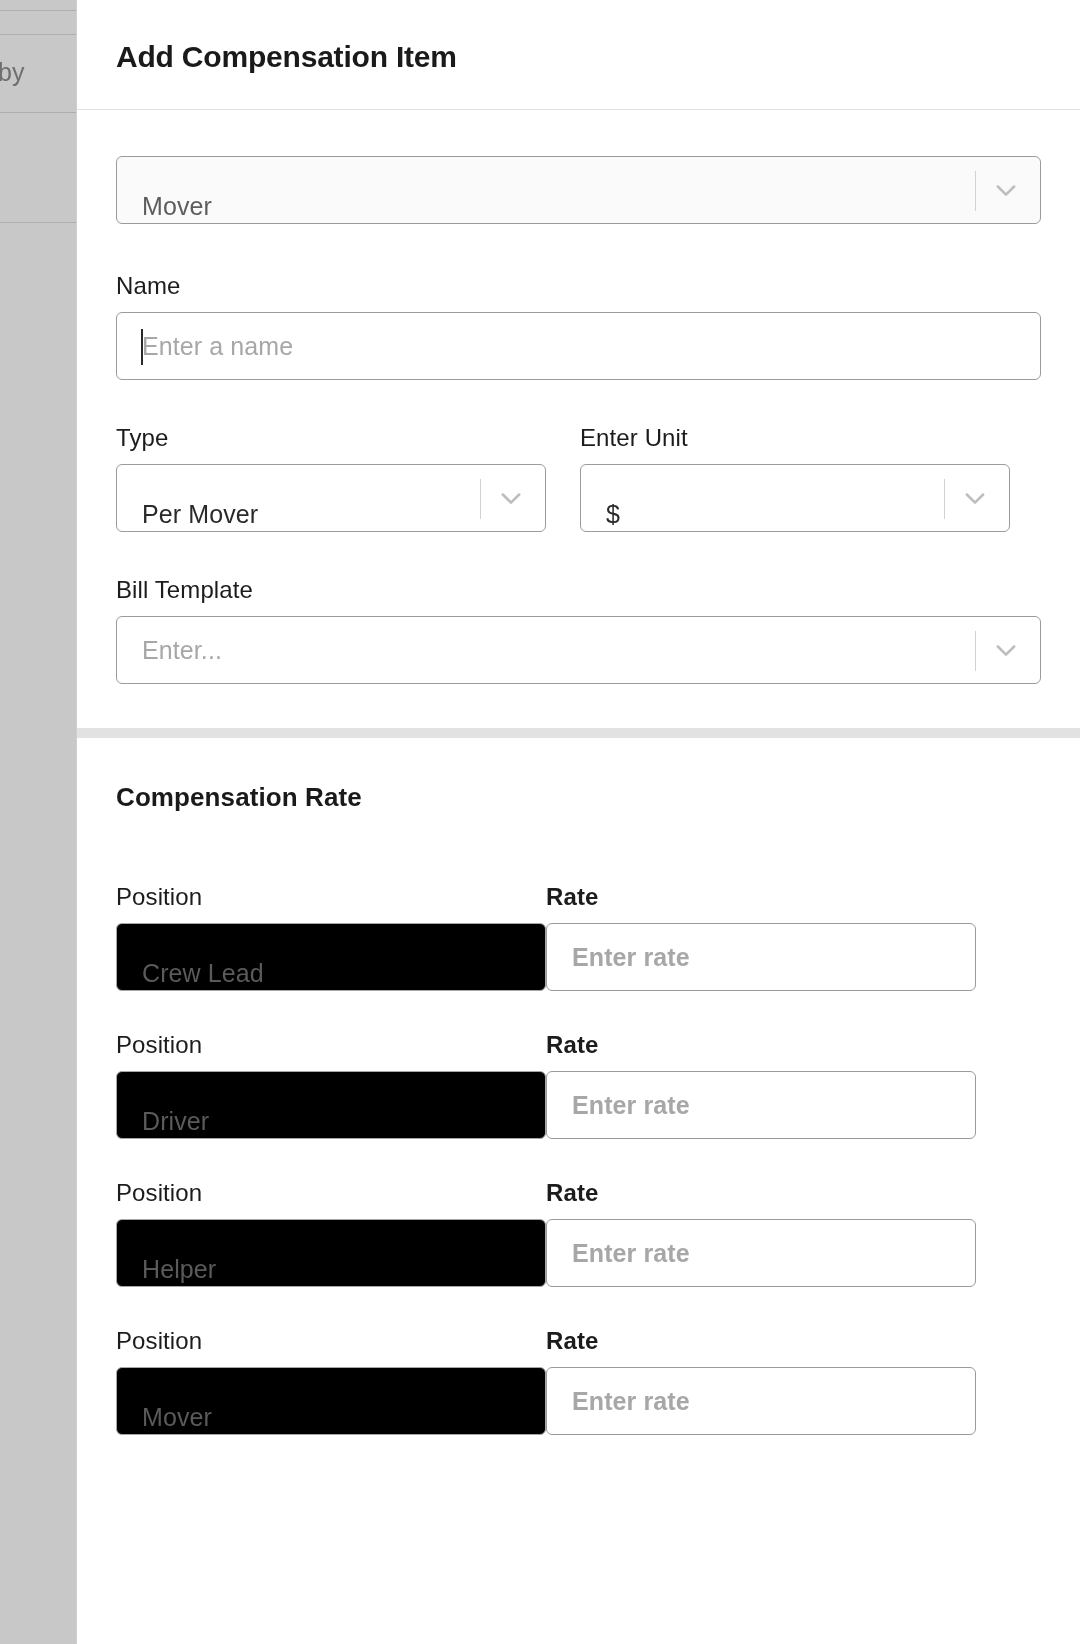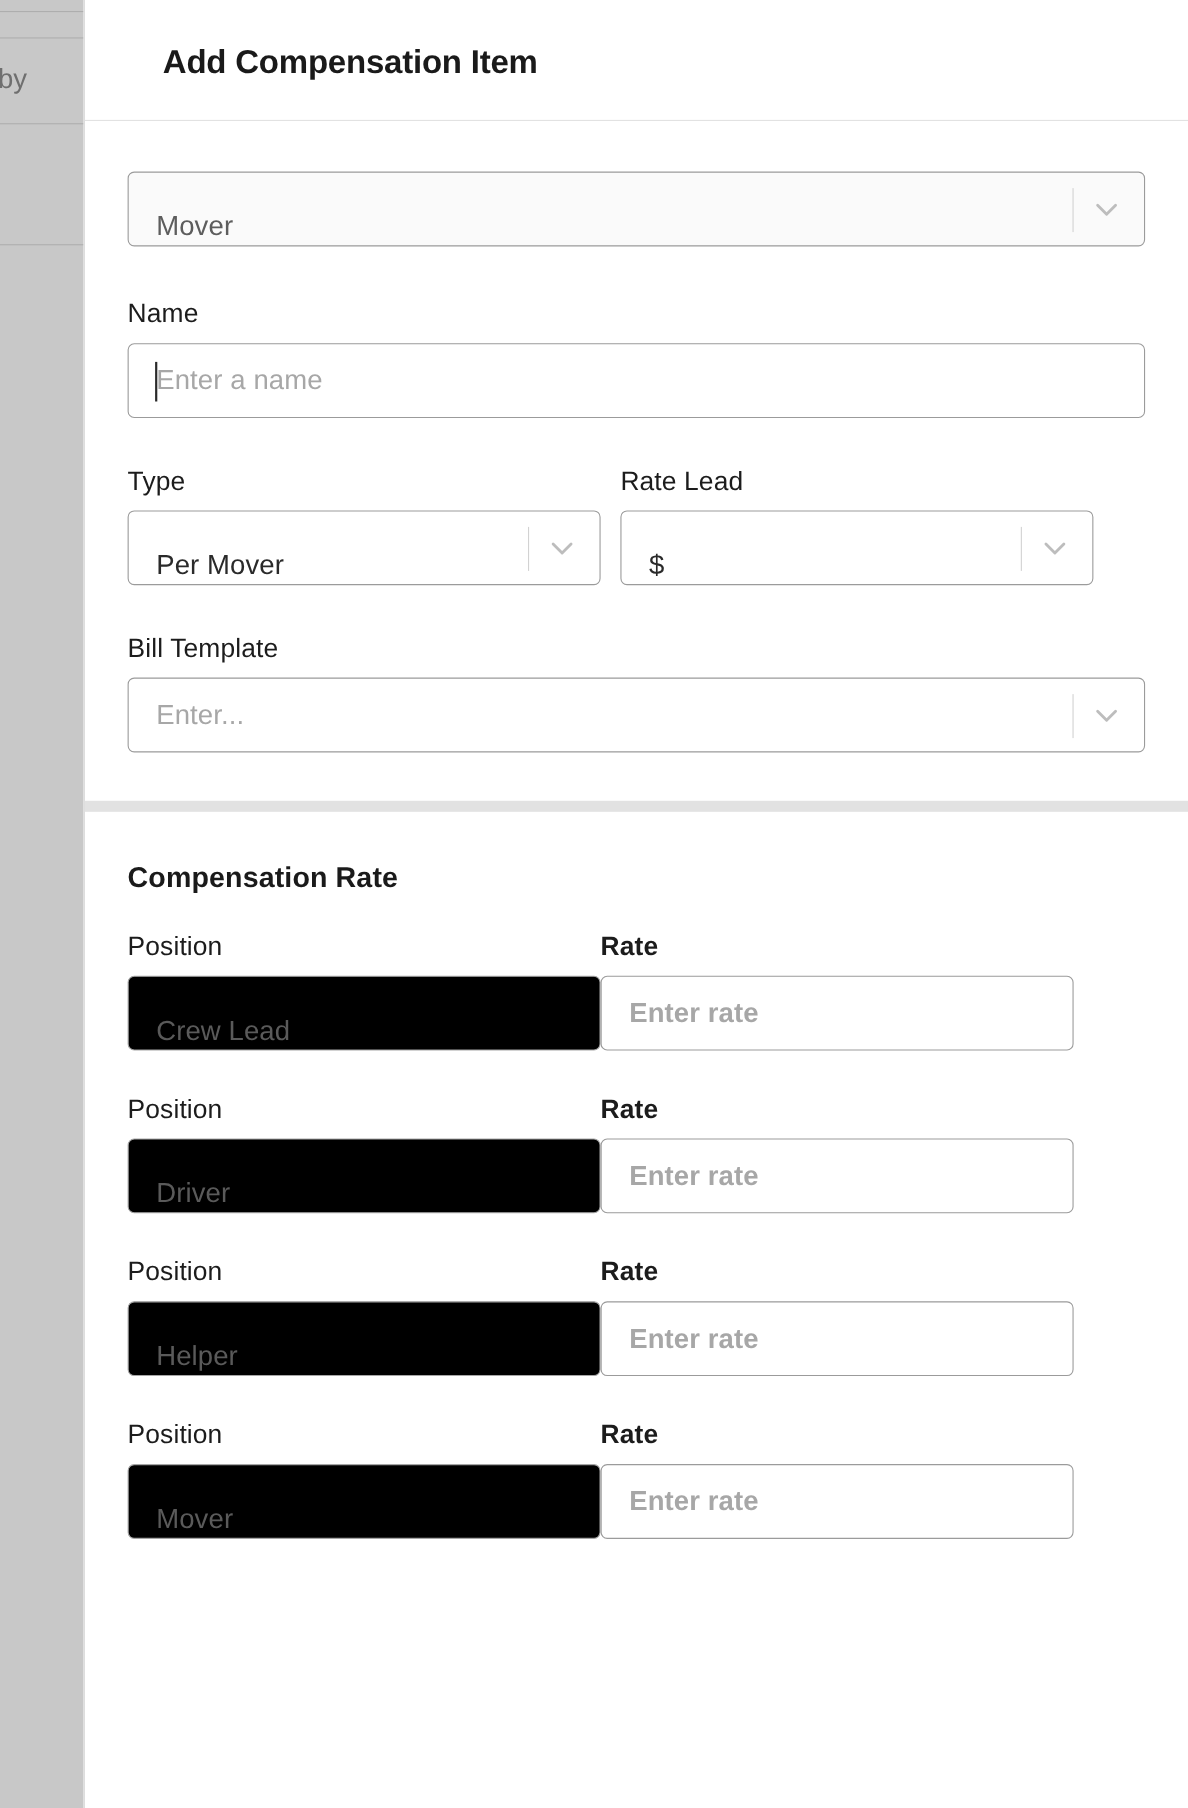--- a/index.html
+++ b/index.html
@@ -62,21 +62,20 @@
     border-bottom: 1px solid #e2e2e2;
   }
   .drawer-title {
     position: absolute;
     left: 39px;
     top: 40px;
     font-size: 30px;
     font-weight: bold;
     color: #1a1a1a;
     letter-spacing: -0.2px;
-    margin-left: 32px;
   }
 
   .drawer-body {
     position: relative;
   }
 
   
   .field-label {
     font-size: 24px;
     color: #1c1c1c;
@@ -147,42 +146,42 @@
   }
 
   
   .section-top { padding: 46px 39px 0 39px; }
   .fg { margin-bottom: 0; }
   .fg-employee-role { margin-bottom: 50px; }
   .fg-name { margin-bottom: 46px; }
 
   .row-two {
     display: flex;
-    gap: 18px;
+    gap: 34px;
     margin-bottom: 46px;
   }
   .row-two > div { width: 430px; }
 
   .fg-bill-template { margin-bottom: 16px; }
 
   
   .band {
     position: relative;
     height: 10px;
     background: #e2e2e2;
     margin-top: 44px;
   }
 
   
   .section-rate { padding: 44px 39px 0 39px; }
   .section-heading {
     font-size: 26px;
     font-weight: bold;
     color: #1a1a1a;
-    margin-bottom: 36px;
+    margin-bottom: 72px;
     letter-spacing: 0.1px;
   }
 
   .rate-row {
     display: flex;
     gap: 0;
     margin-bottom: 42px;
   }
   .rate-row .col-position { width: 430px; }
   .rate-row .col-rate { width: 430px; font-weight: bold; }
@@ -237,21 +236,21 @@
               <span class="value">Per Mover</span>
               <span class="sel-divider"></span>
               <span class="chev">
                 <svg viewBox="0 0 24 24" fill="none" stroke="#bdbdbd" stroke-width="2.2" stroke-linecap="round" stroke-linejoin="round">
                     <polyline points="5,9 12,16 19,9"></polyline>
                   </svg>
               </span>
             </div>
           </div>
           <div>
-            <div class="field-label">Rate Lead</div>
+            <div class="field-label">Enter Unit</div>
             <div class="control">
               <span class="value">$</span>
               <span class="sel-divider"></span>
               <span class="chev">
                 <svg viewBox="0 0 24 24" fill="none" stroke="#bdbdbd" stroke-width="2.2" stroke-linecap="round" stroke-linejoin="round">
                     <polyline points="5,9 12,16 19,9"></polyline>
                   </svg>
               </span>
             </div>
           </div>

